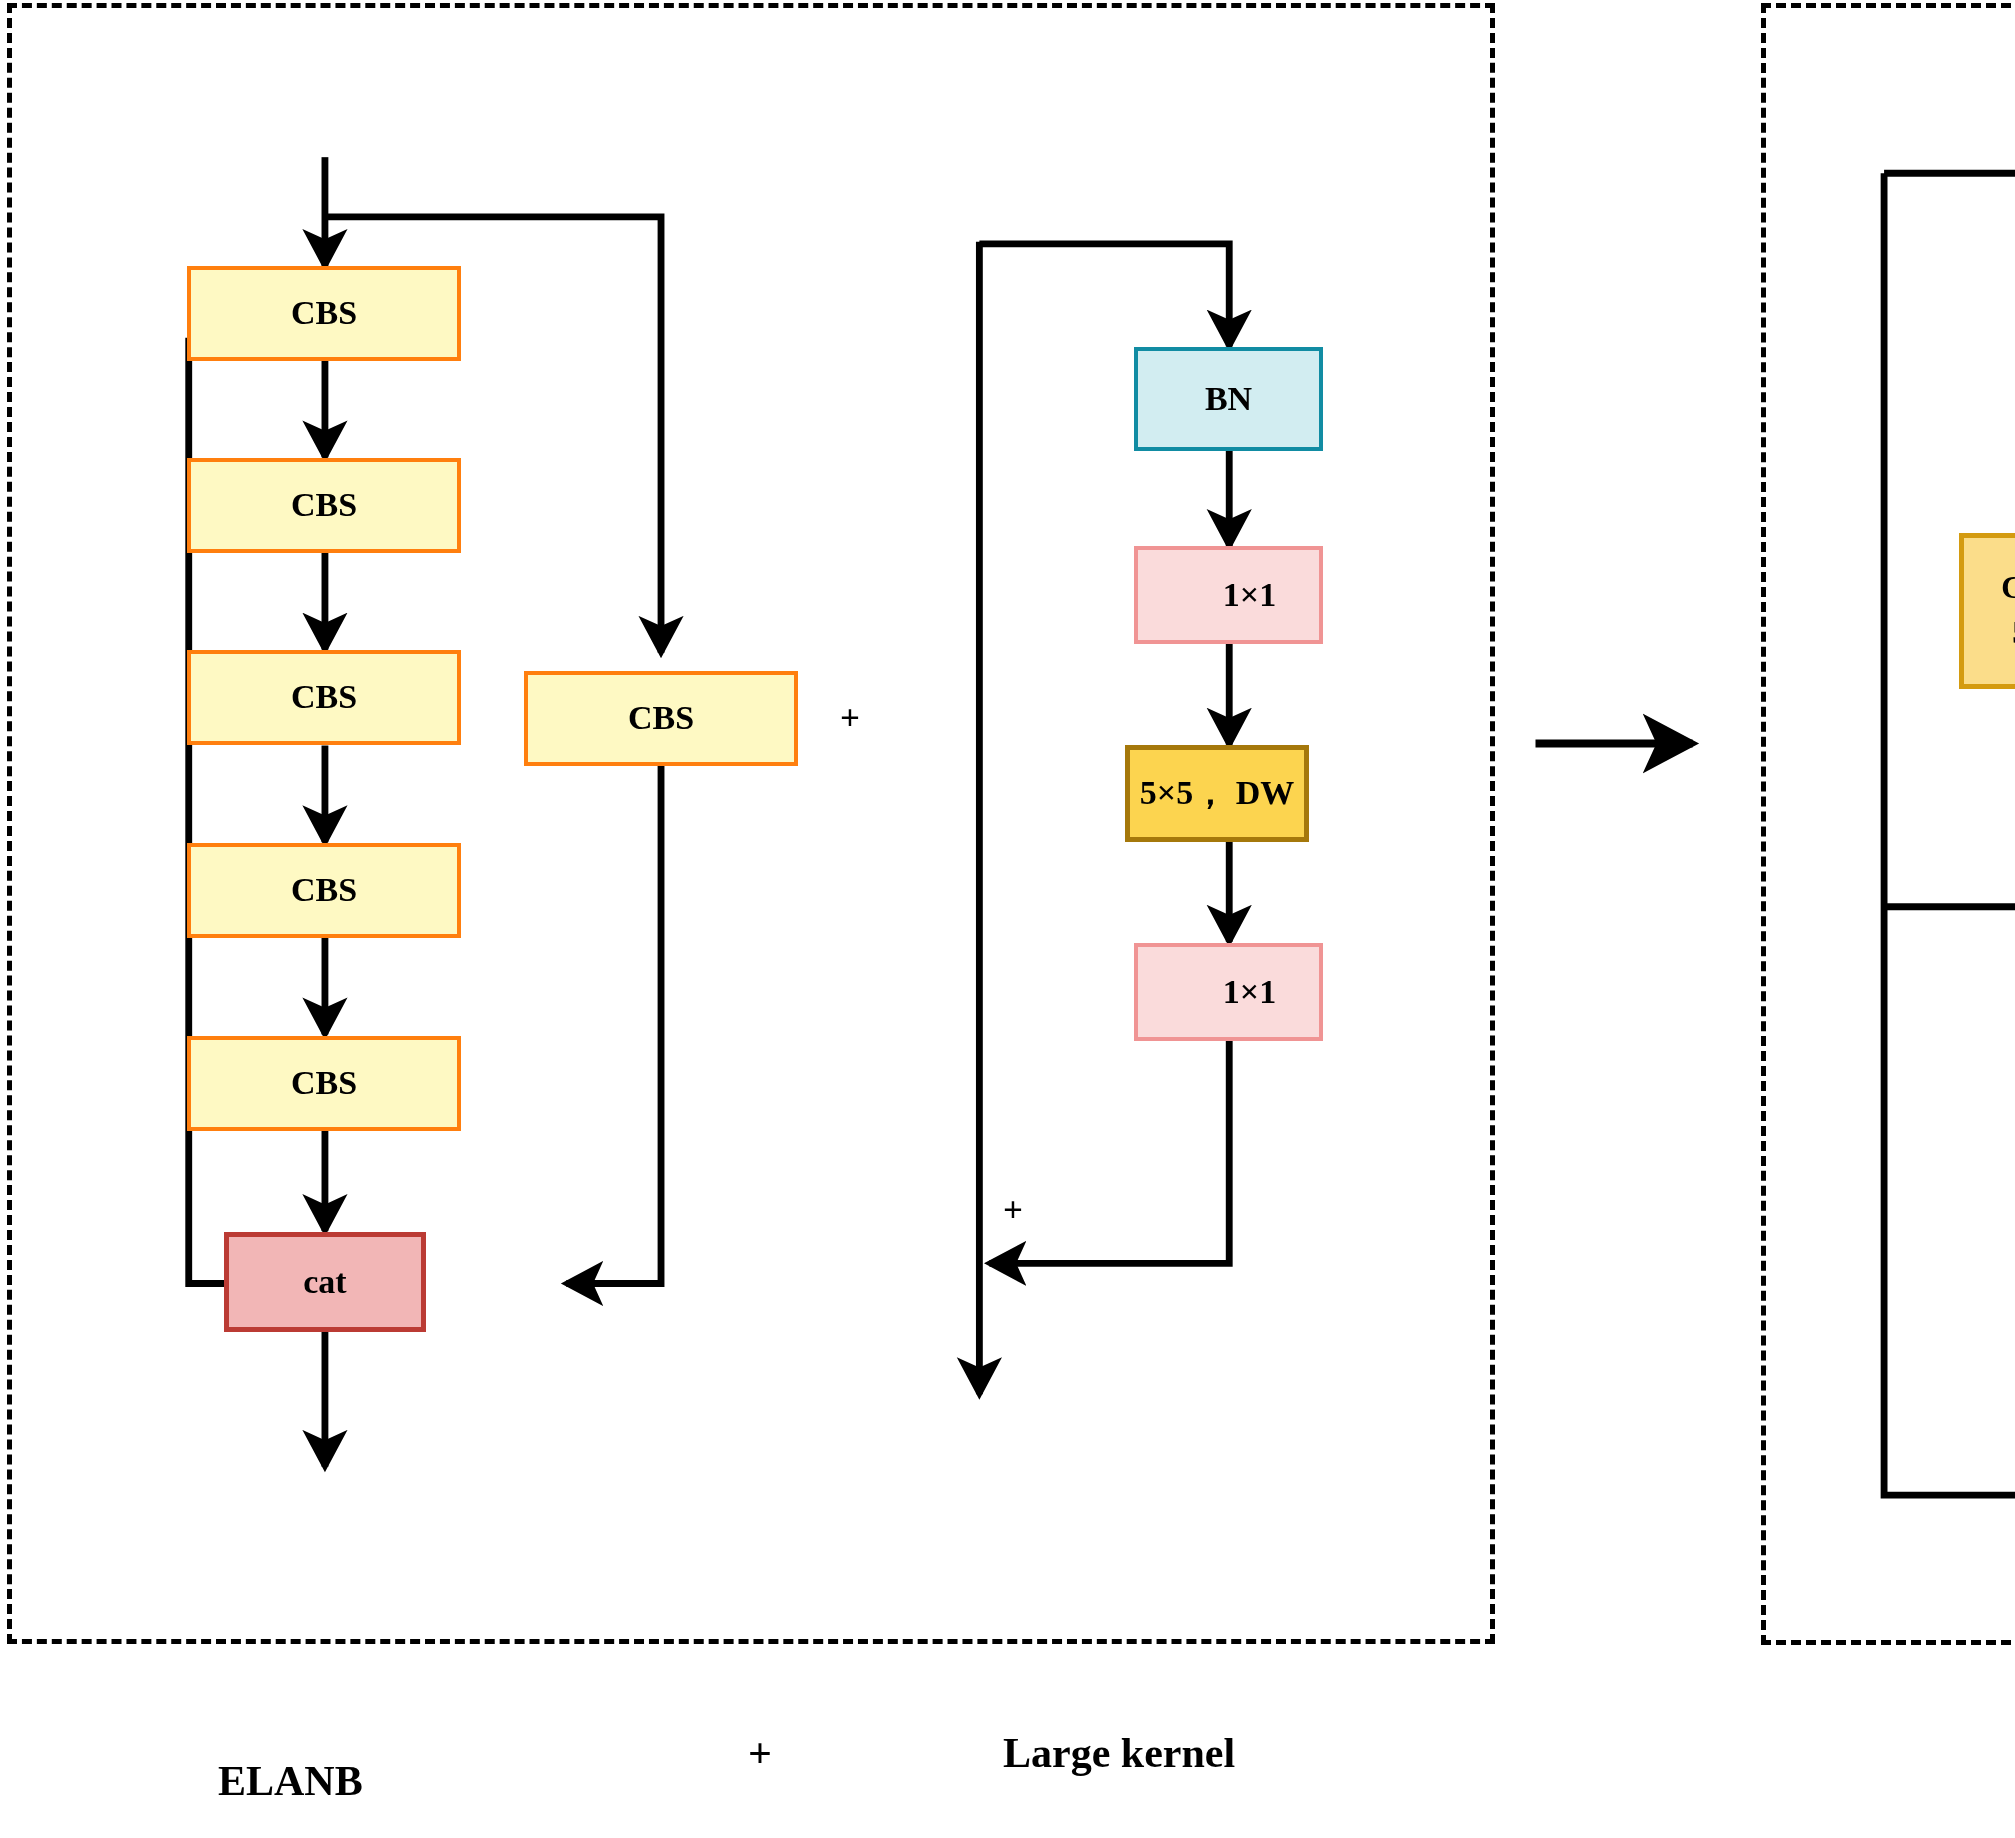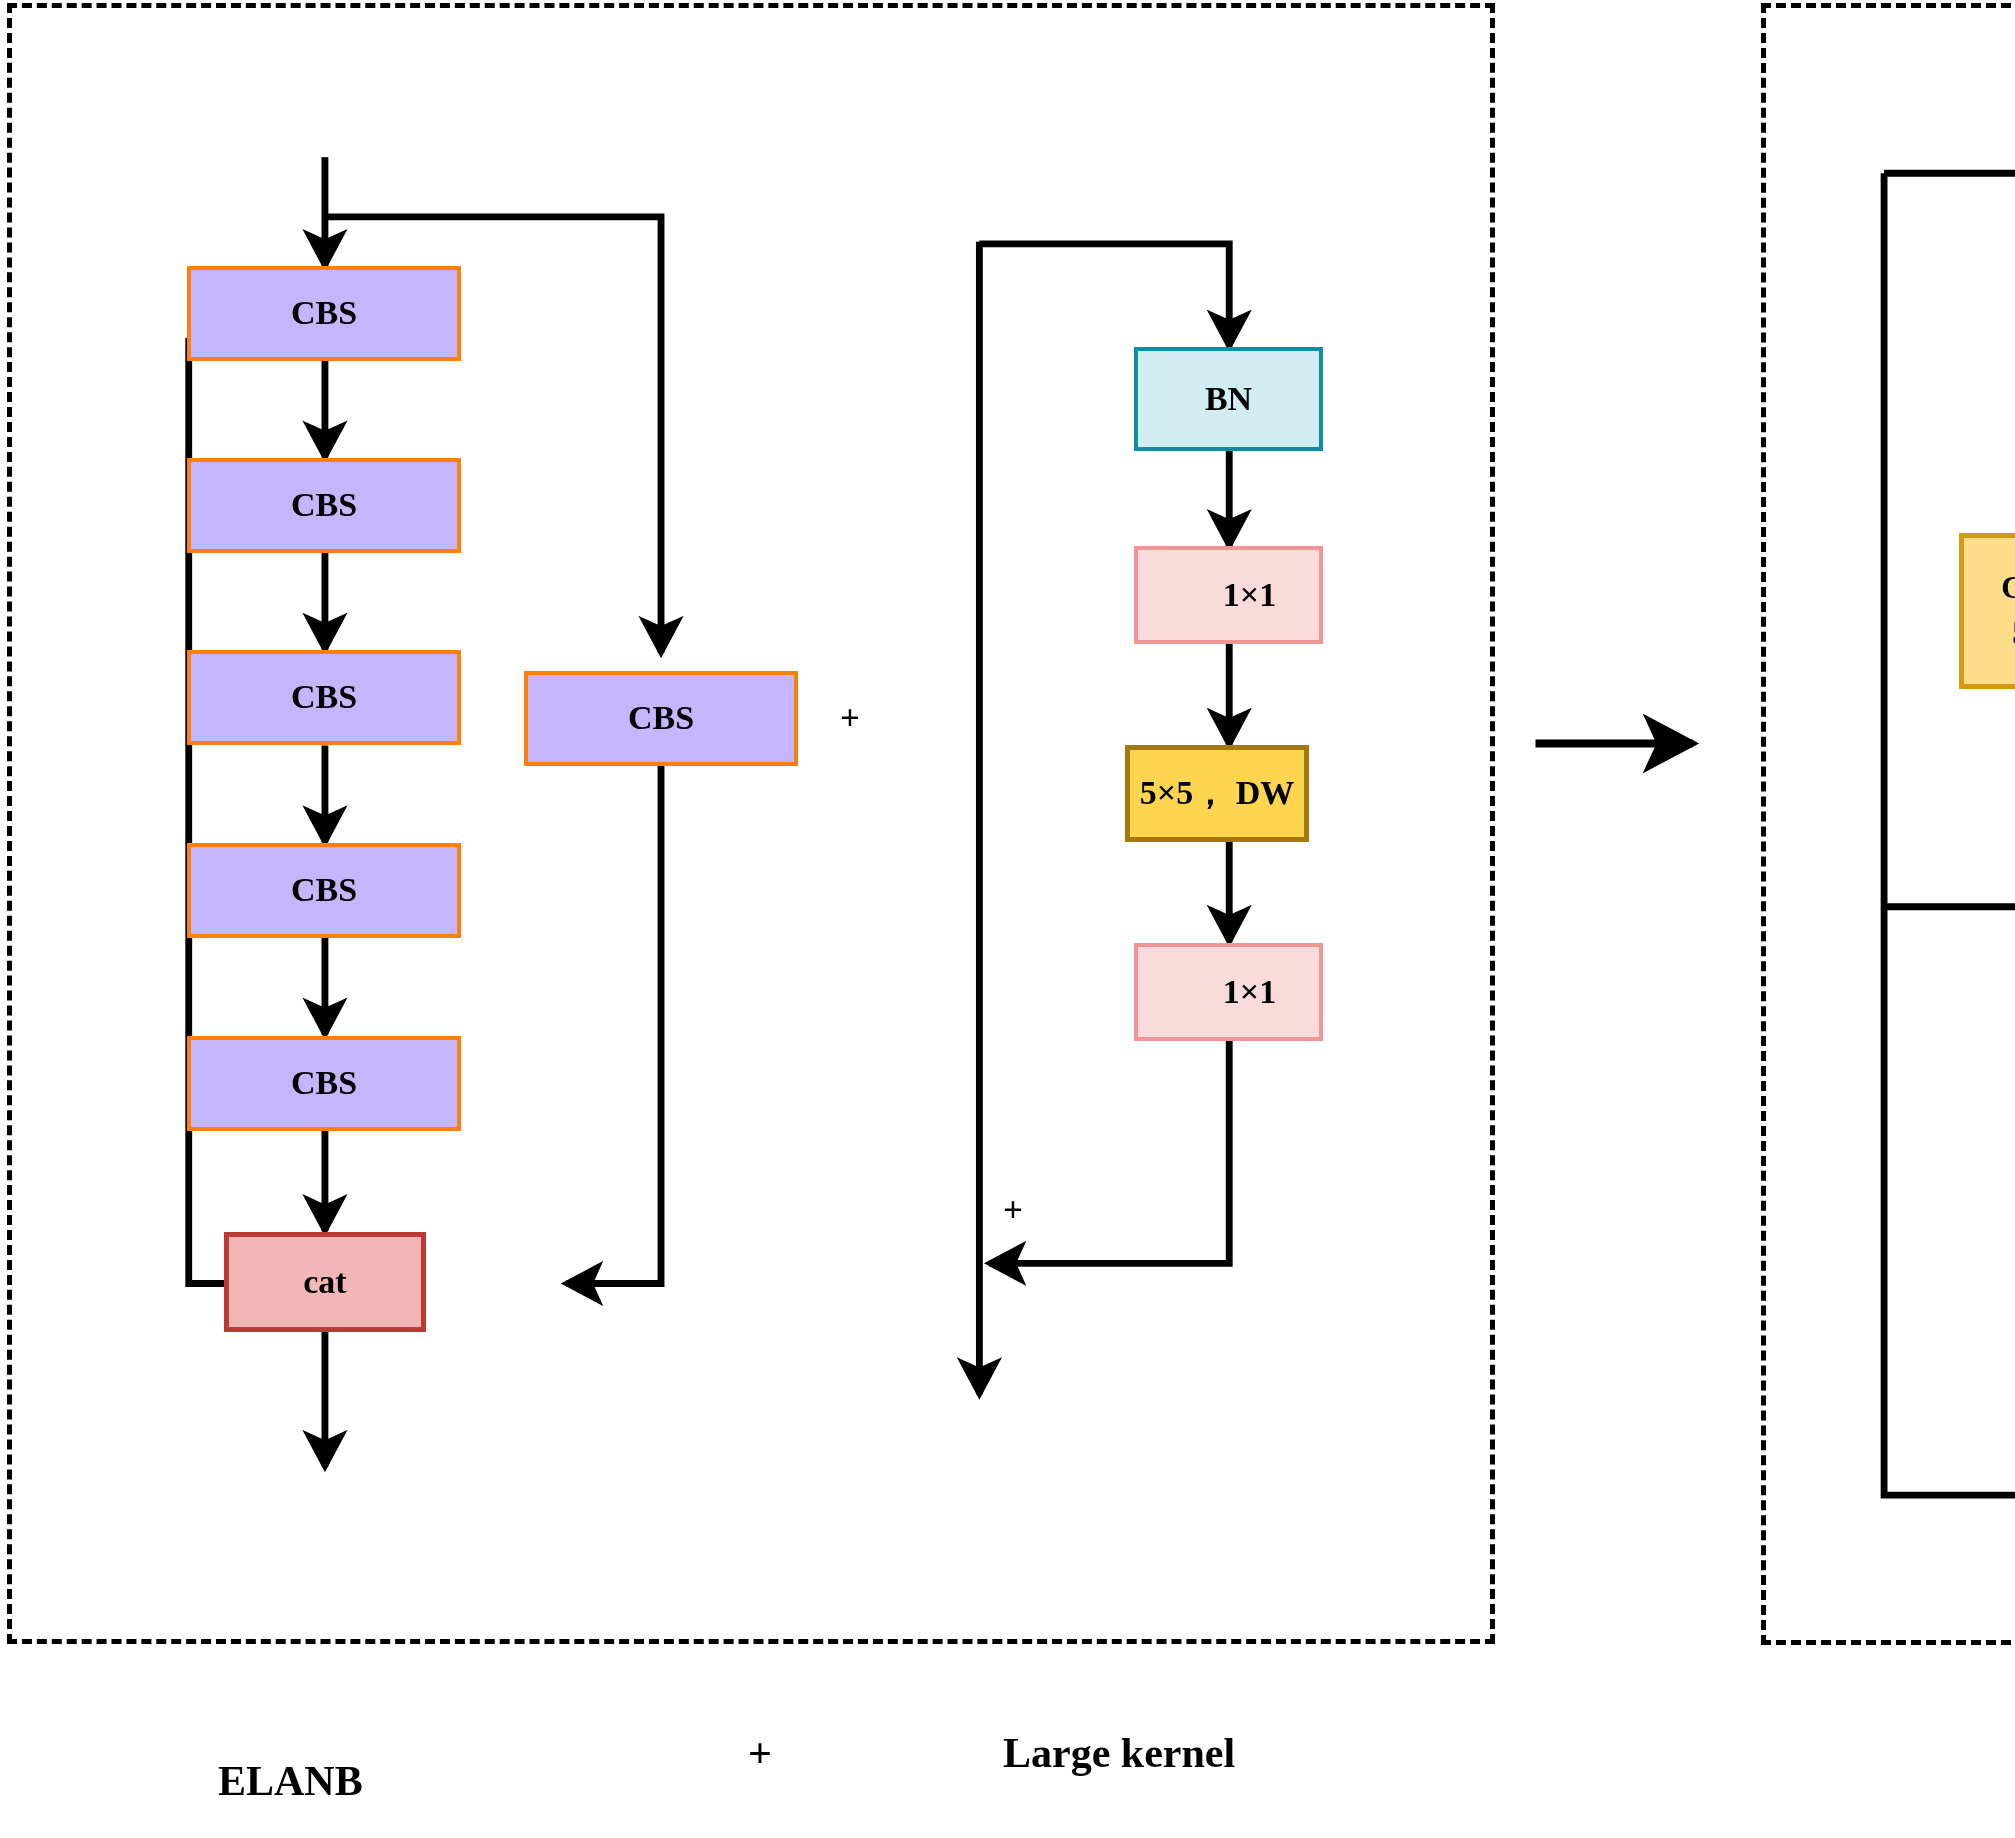--- a/index.html
+++ b/index.html
@@ -1,21 +1,21 @@
 <!DOCTYPE html>
 <html style="font-size:6.4px"><head>
 <meta charset="utf-8">
 <style>
   html,body{margin:0;padding:0;background:#ffffff;}
   body{font-family:"Liberation Serif", serif;}
   #stage{position:relative;width:2828px;height:1838px;background:#fff;overflow:hidden;}
   svg.layer{position:absolute;left:0;top:0;width:2828px;height:1838px;}
   .blk{position:absolute;box-sizing:border-box;display:flex;align-items:center;justify-content:center;
        text-align:center;line-height:1.12;font-weight:700;color:#000;}
-  .cbs{background:#c4b5fd;border:4.4px solid #ff7f0e;font-size:34px;}
+  .cbs{background:#fef9c3;border:4.4px solid #ff7f0e;font-size:34px;}
   .bn{background:#d2edf1;border:4.4px solid #118ca3;font-size:34px;}
   .onexone{background:#fadbdb;border:4.4px solid #f09494;font-size:34px;padding-left:42px;}
   .dw{background:#fcd44f;border:5.2px solid #a5780b;font-size:34px;}
   .conv{background:#fbdd8a;border:5.2px solid #d49b10;font-size:31px;}
   .cat{background:#f2b6b6;border:5.2px solid #bb3b34;font-size:34px;}
   .plus{position:absolute;font-size:35px;font-weight:700;color:#000;line-height:1;}
   .caption{position:absolute;font-size:42px;font-weight:700;color:#000;white-space:nowrap;}
   .dashbox{position:absolute;box-sizing:border-box;border:5.6px dashed #000;}
 </style>
 </head>

